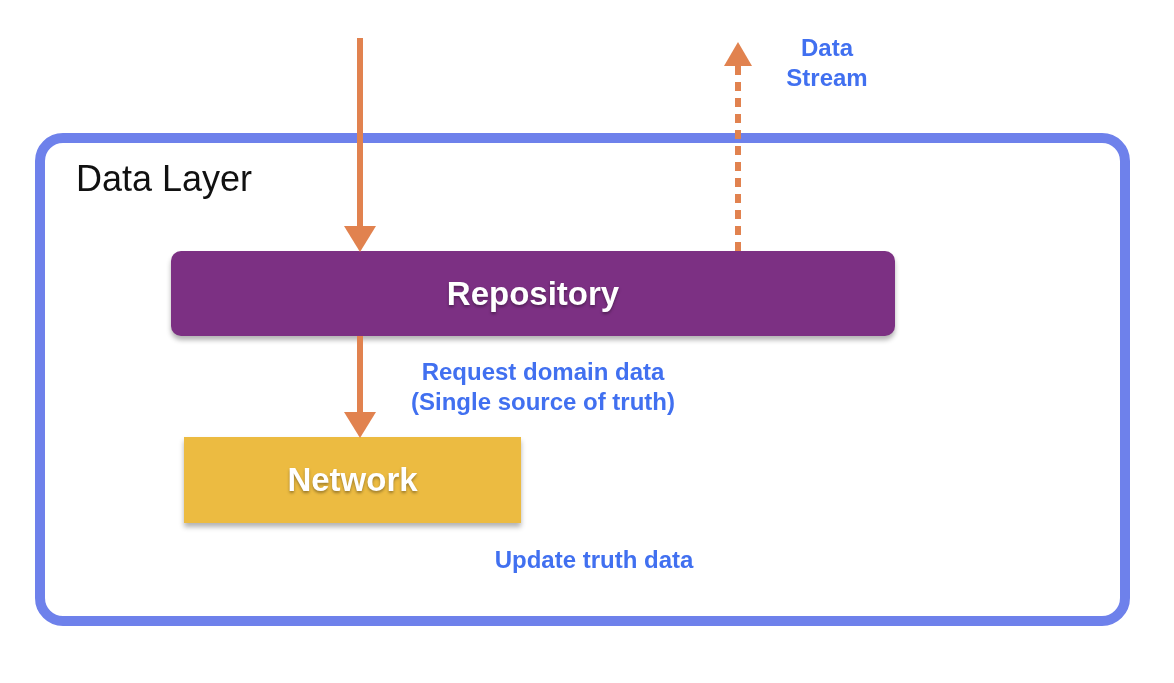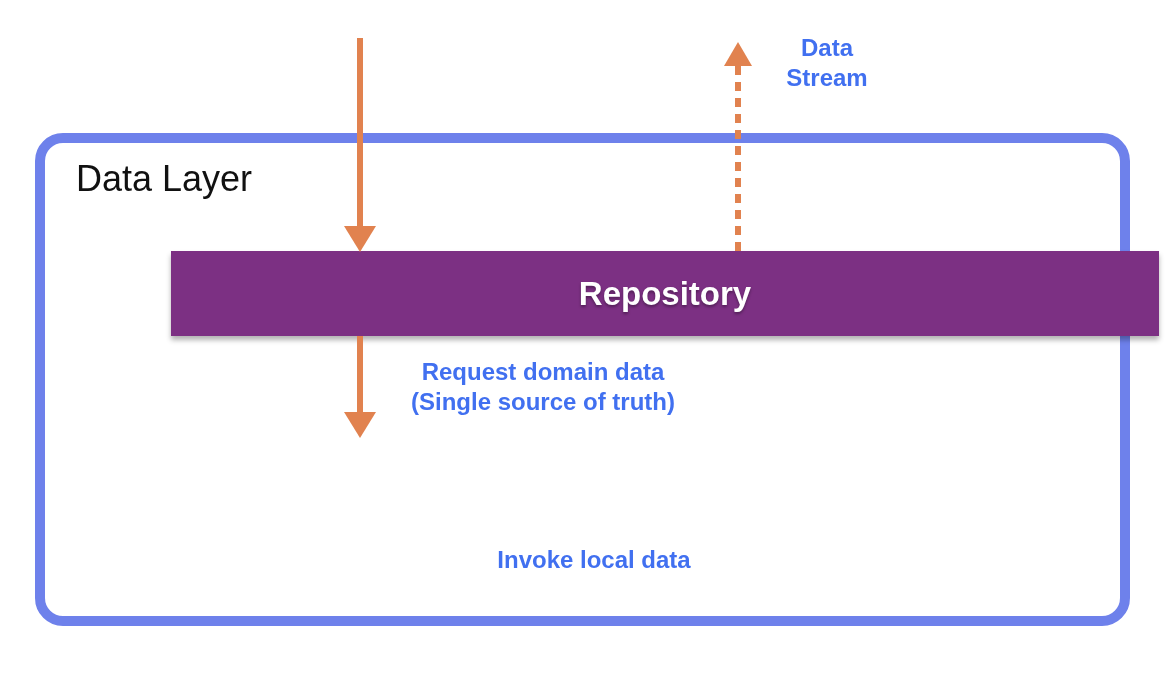--- a/index.html
+++ b/index.html
@@ -44,24 +44,25 @@
     align-items: center;
     justify-content: center;
     color: var(--node_text, #fff);
     font-weight: 700;
     box-shadow: 0 4px 5px rgba(0,0,0,0.30);
     text-shadow: 0 2px 3px rgba(0,0,0,0.35);
   }
   .node-repository {
     left: 171px;
     top: 251px;
-    width: 988px;
+    width: 724px;
     height: 85px;
     background: var(--purple, #7C3083);
     font-size: 33px;
+    border-radius: 10px;
   }
   .node-network {
     left: 184px;
     top: 437px;
     width: 337px;
     height: 86px;
     background: var(--yellow, #ECBB41);
     font-size: 33px;
   }
   
@@ -125,20 +126,23 @@
 
 <div class="stage">
 
   <div class="frame"></div>
   <div class="frame-title">Data Layer</div>
 
   <div class="node node-repository">
     <span>Repository</span>
   </div>
 
+  <div class="node node-network">
+    <span>Network</span>
+  </div>
 
   <div>
     <div class="arrow-line-solid invoke-line"></div>
     <div class="arrow-head arrow-head-down invoke-head"></div>
   </div>
 
   <div>
     <div class="arrow-line-solid request-line"></div>
     <div class="arrow-head arrow-head-down request-head"></div>
   </div>
@@ -148,15 +152,15 @@
     <div class="arrow-head arrow-head-up stream-head"></div>
   </div>
 
 
   <div class="note note-data-stream">Data
 Stream</div>
 
   <div class="note note-request">Request domain data
 (Single source of truth)</div>
 
-  <div class="note note-update">Invoke local data</div>
+  <div class="note note-update">Update truth data</div>
 
 </div>
 
 </body></html>

